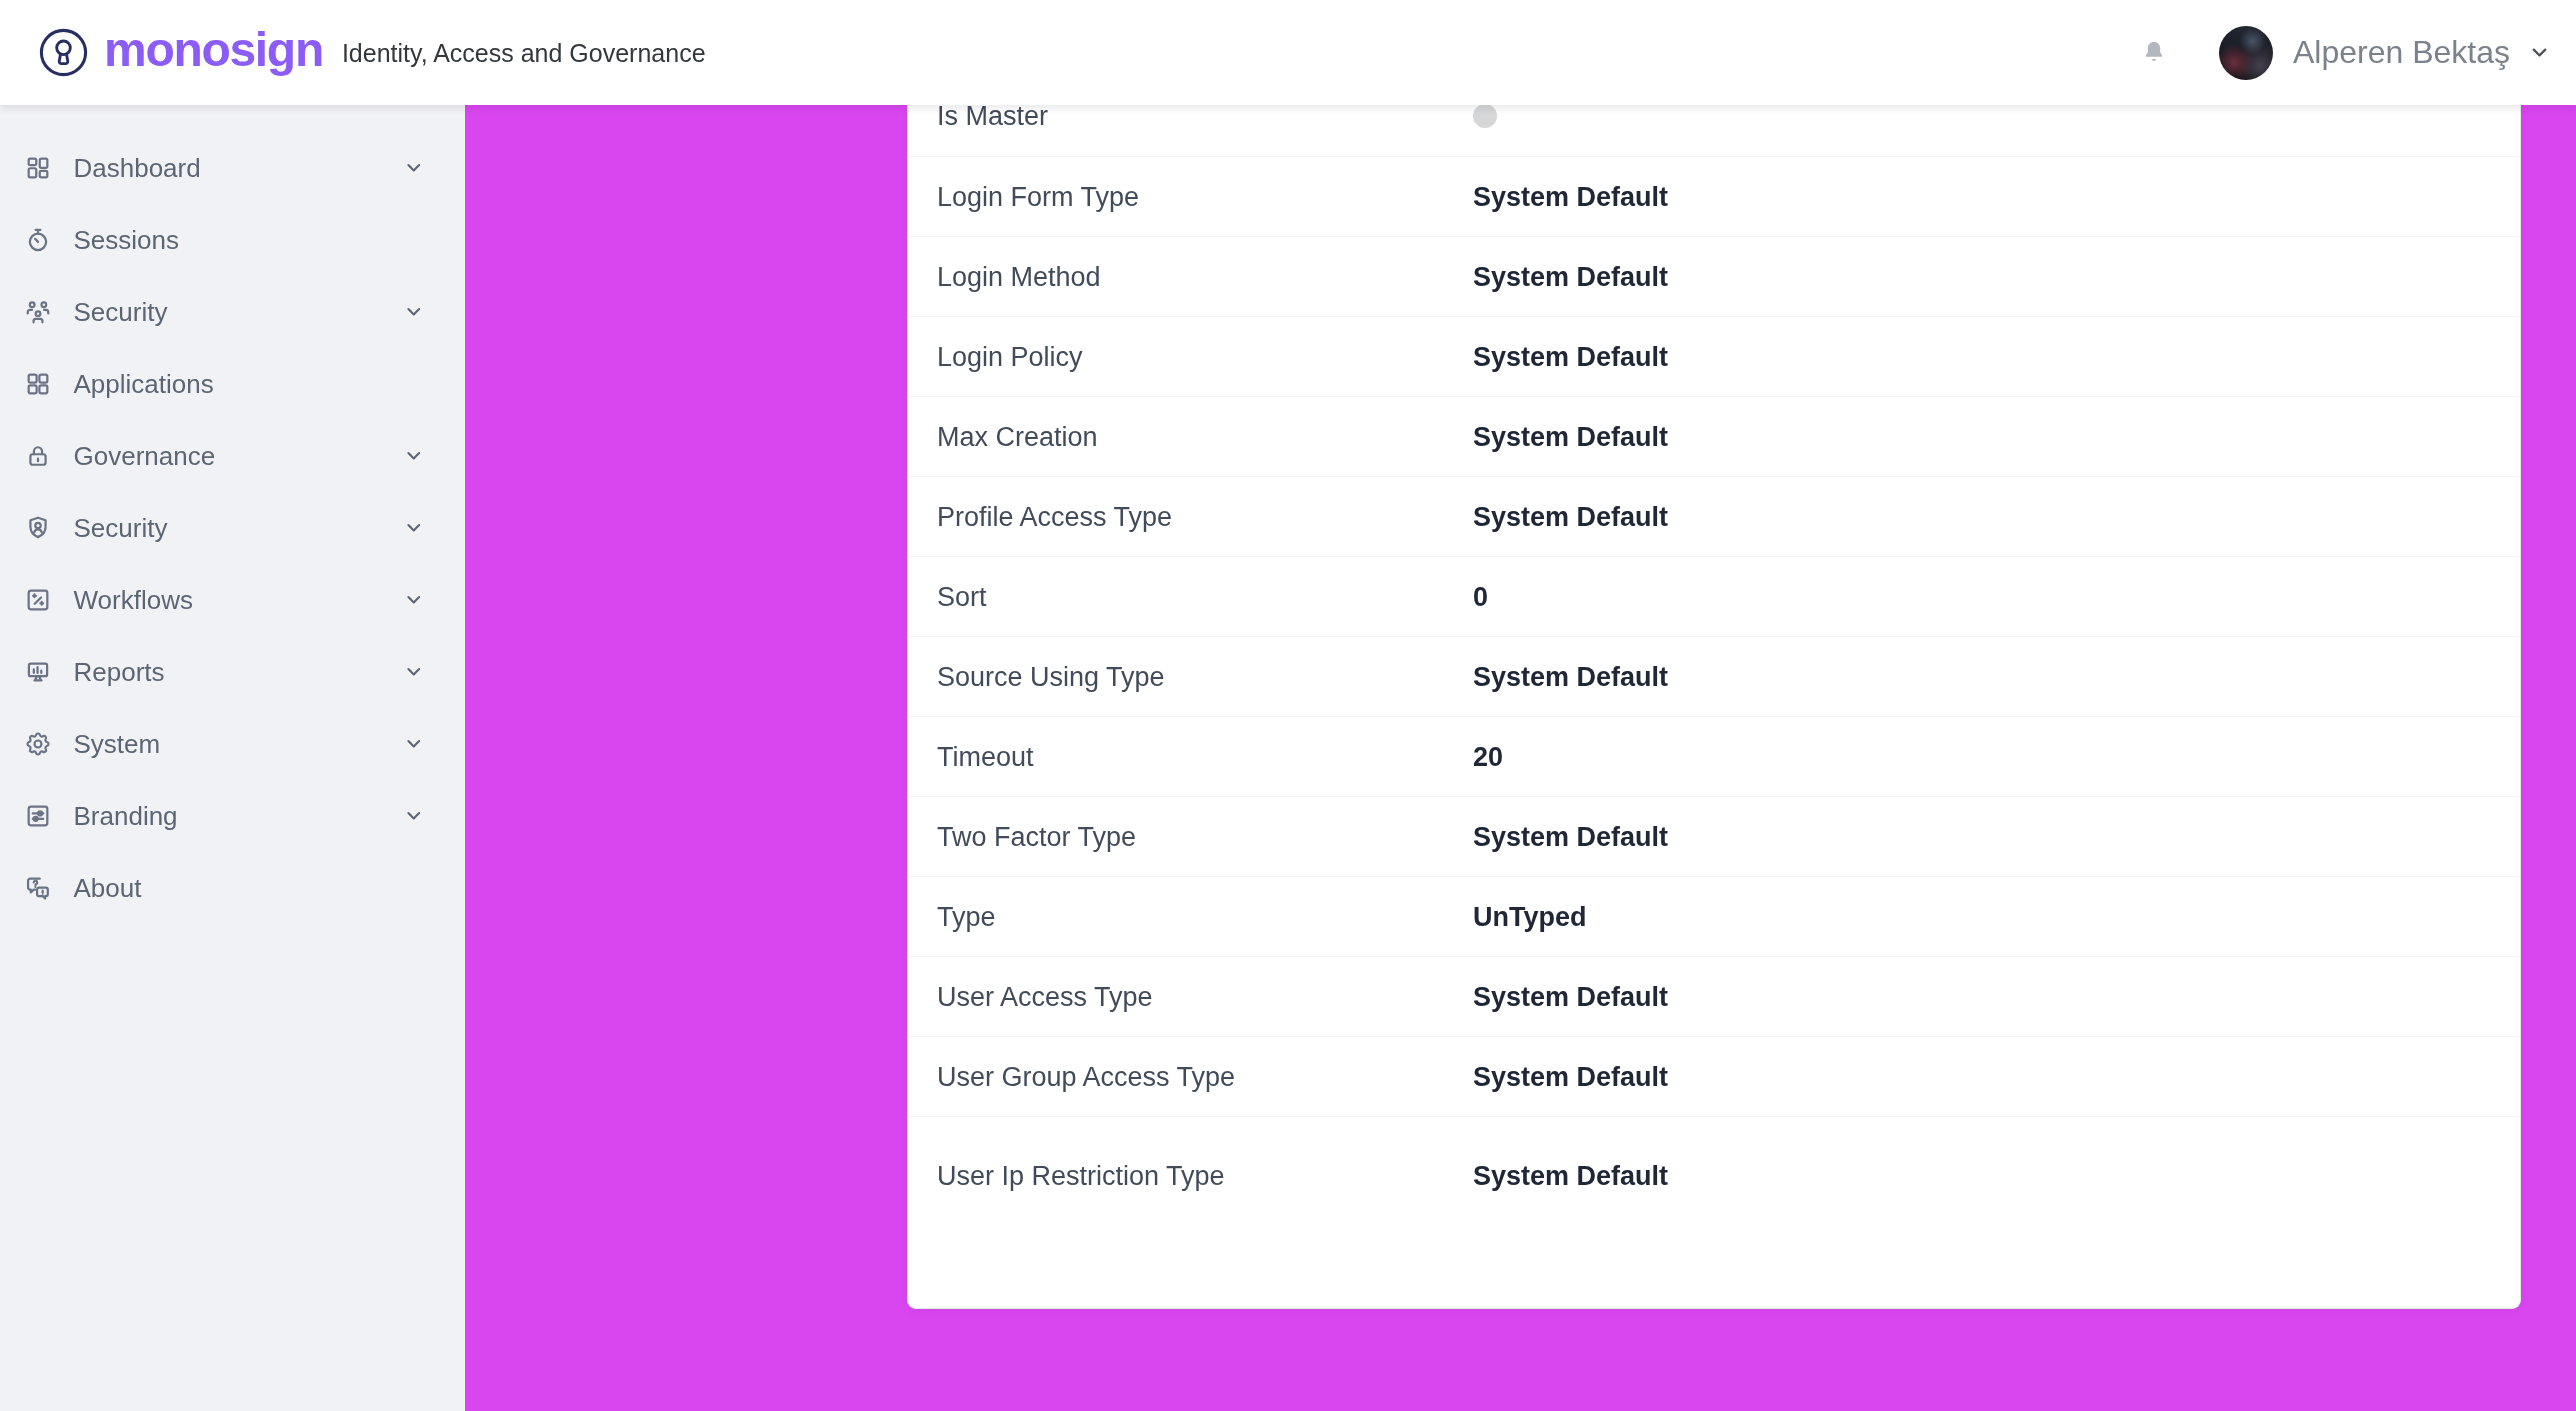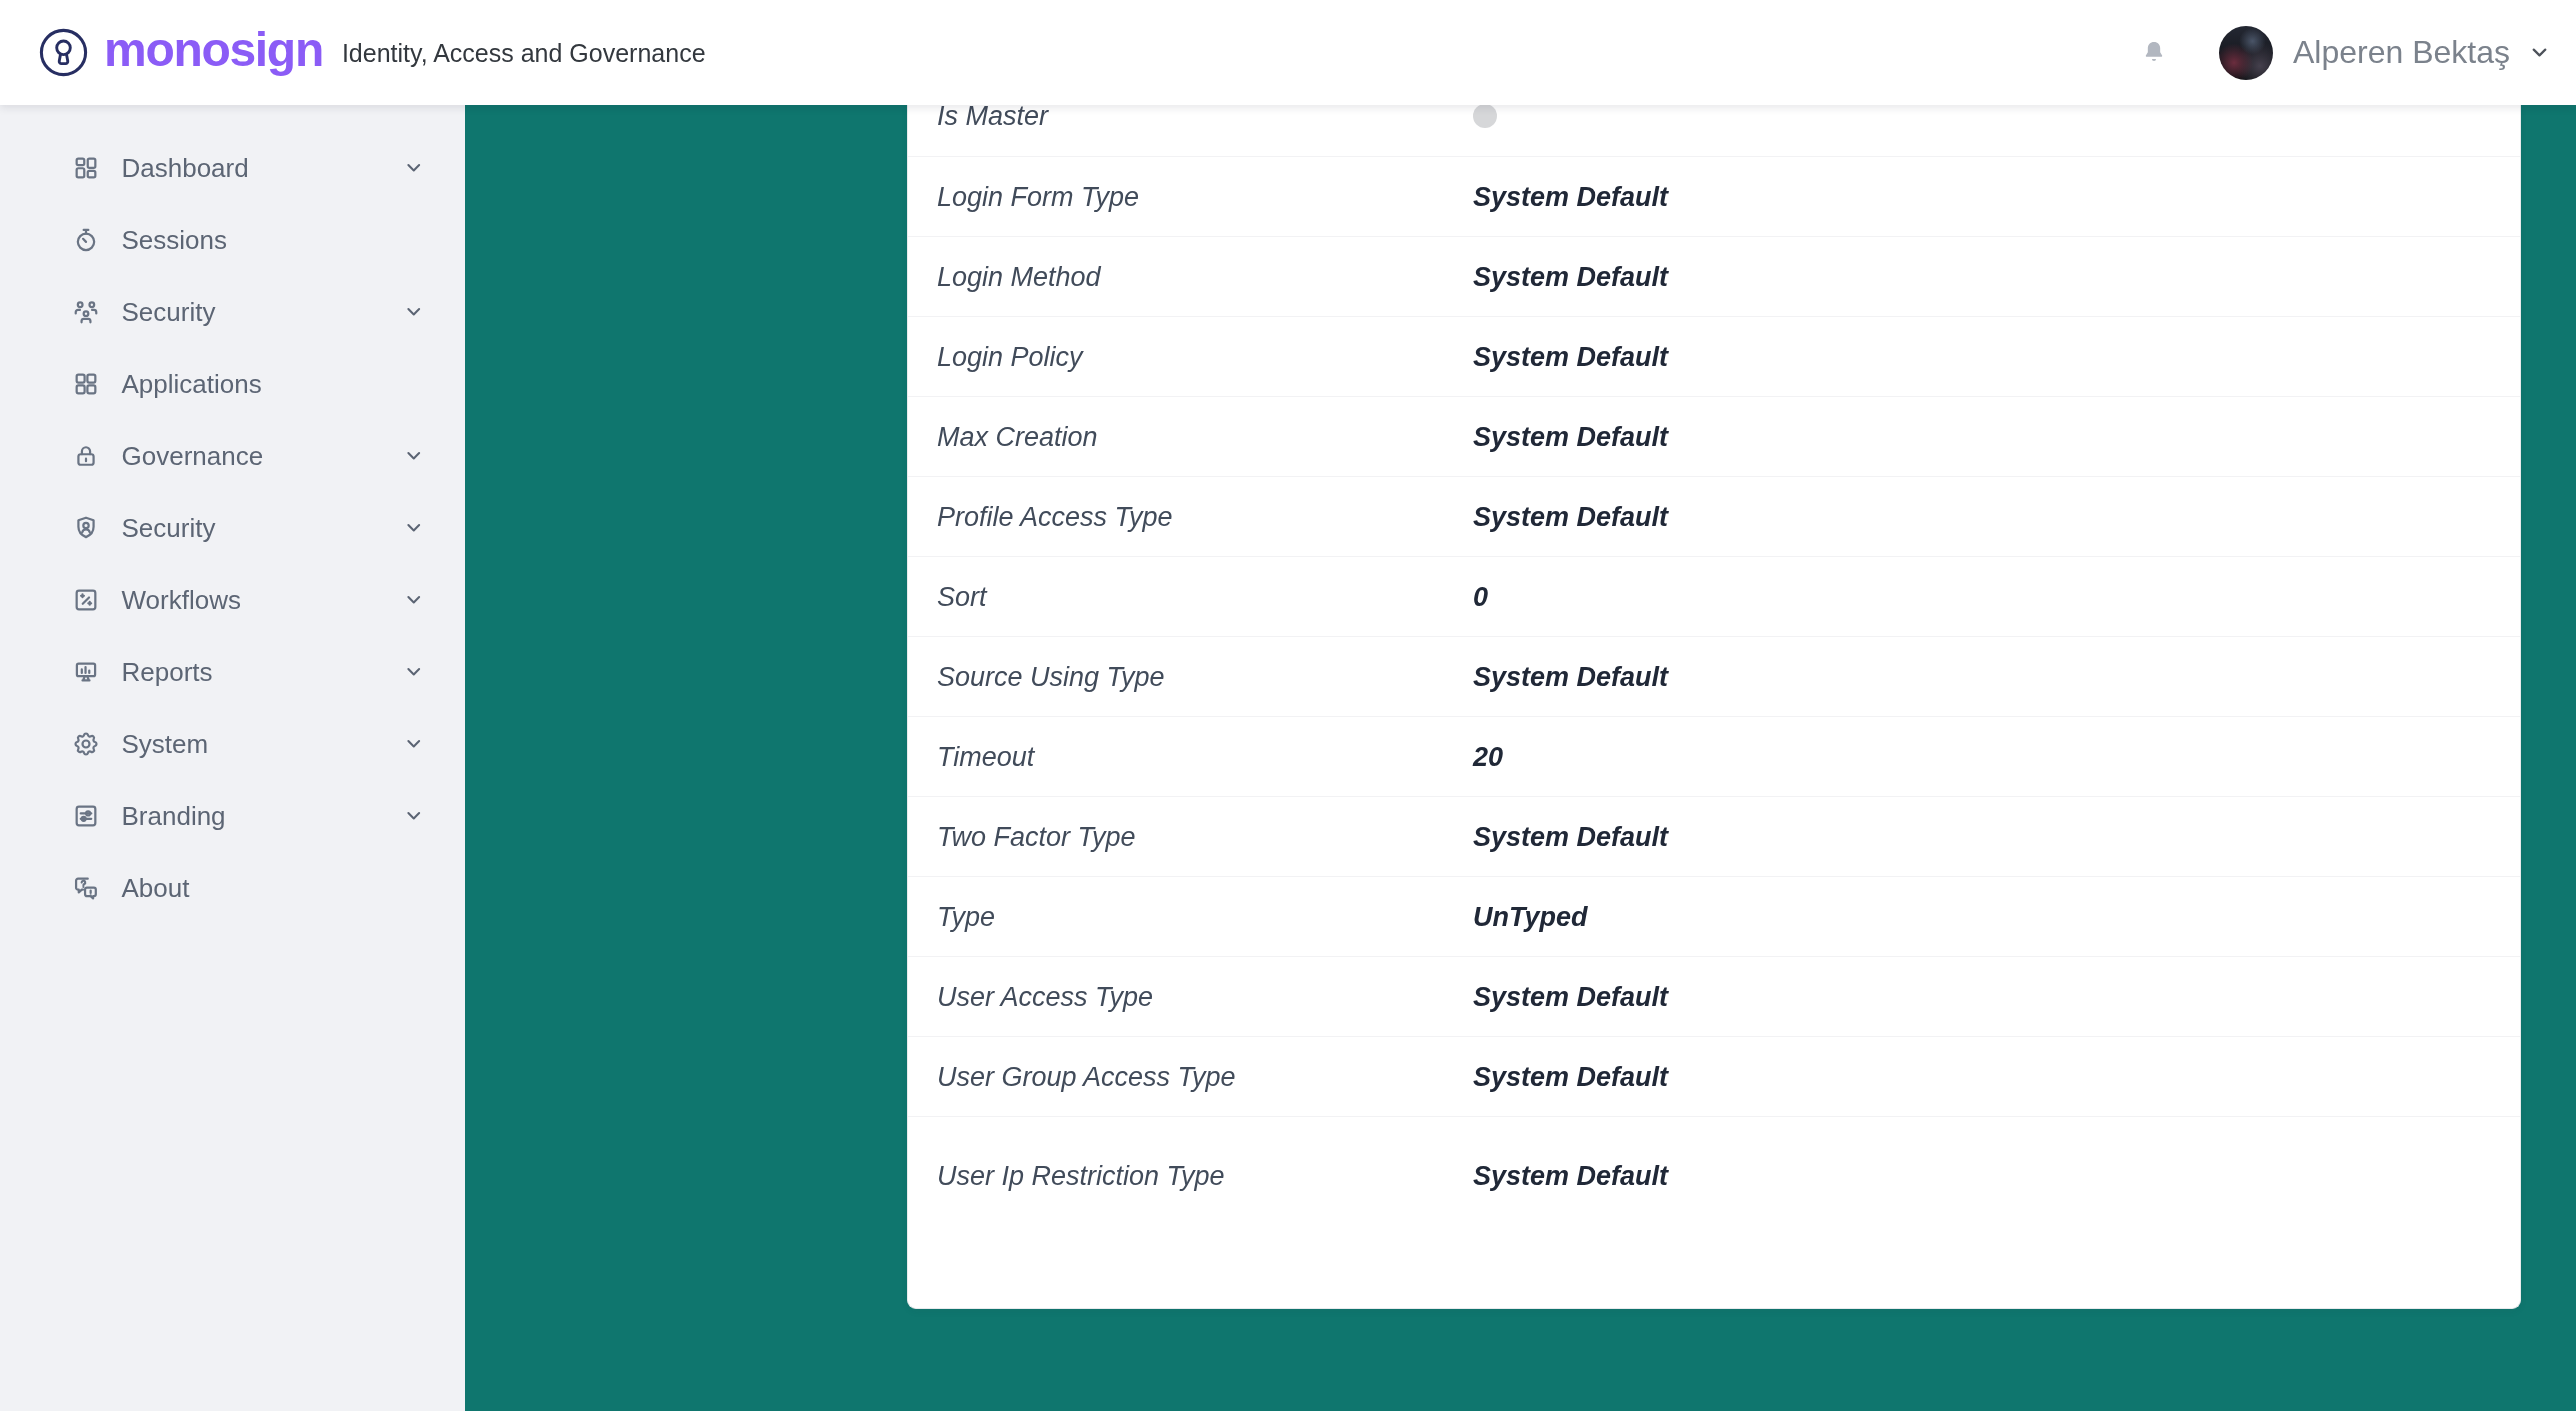--- a/index.html
+++ b/index.html
@@ -32,26 +32,26 @@
       linear-gradient(180deg,#242833 0%, #15171d 60%, #0e1013 100%);
   }
   .user-name{font-size:32px;color:#7b828c;margin-left:19.7px;cursor:pointer;}
   .user-chevron{width:23px;height:23px;margin-left:18px;color:#4d525a;cursor:pointer;}
   
   .sidebar{
     position:absolute;top:105px;left:0;width:465px;bottom:0;
     background:#f1f2f5;box-sizing:border-box;padding-top:27px;z-index:10;
   }
   .side-item{height:72px;display:flex;align-items:center;position:relative;
-    padding-left:72px;cursor:pointer;}
+    padding-left:24px;cursor:pointer;}
   .side-icon{width:28px;height:28px;color:#6a7484;flex:0 0 28px;}
   .side-label{margin-left:21.5px;font-size:26px;color:#5c6574;}
   .side-chevron{position:absolute;right:41px;width:21.5px;height:21.5px;color:#5c6574;}
   
-  .main{position:absolute;left:465px;top:105px;right:0;bottom:0;background:#0f766e;font-style:italic;}
+  .main{position:absolute;left:465px;top:105px;right:0;bottom:0;background:#d946ef;}
   .card{
     position:absolute;left:442px;top:0;width:1614px;height:1204px;background:#ffffff;
     border:0.9px solid #e8eaec;border-top:none;border-radius:0 0 9px 9px;
     box-shadow:0 2.7px 7.2px rgba(30,35,50,.05);overflow:hidden;box-sizing:border-box;
   }
   .settings-row{height:80px;position:relative;border-bottom:1.8px solid #f2f2f4;box-sizing:border-box;}
   .settings-row:first-child{height:81px;margin-top:-29px;}
   .settings-row:last-child{height:117px;border-bottom:none;}
   .row-label{position:absolute;left:29px;top:50%;transform:translateY(-50%);
     font-size:27px;color:#414b5a;white-space:nowrap;}

